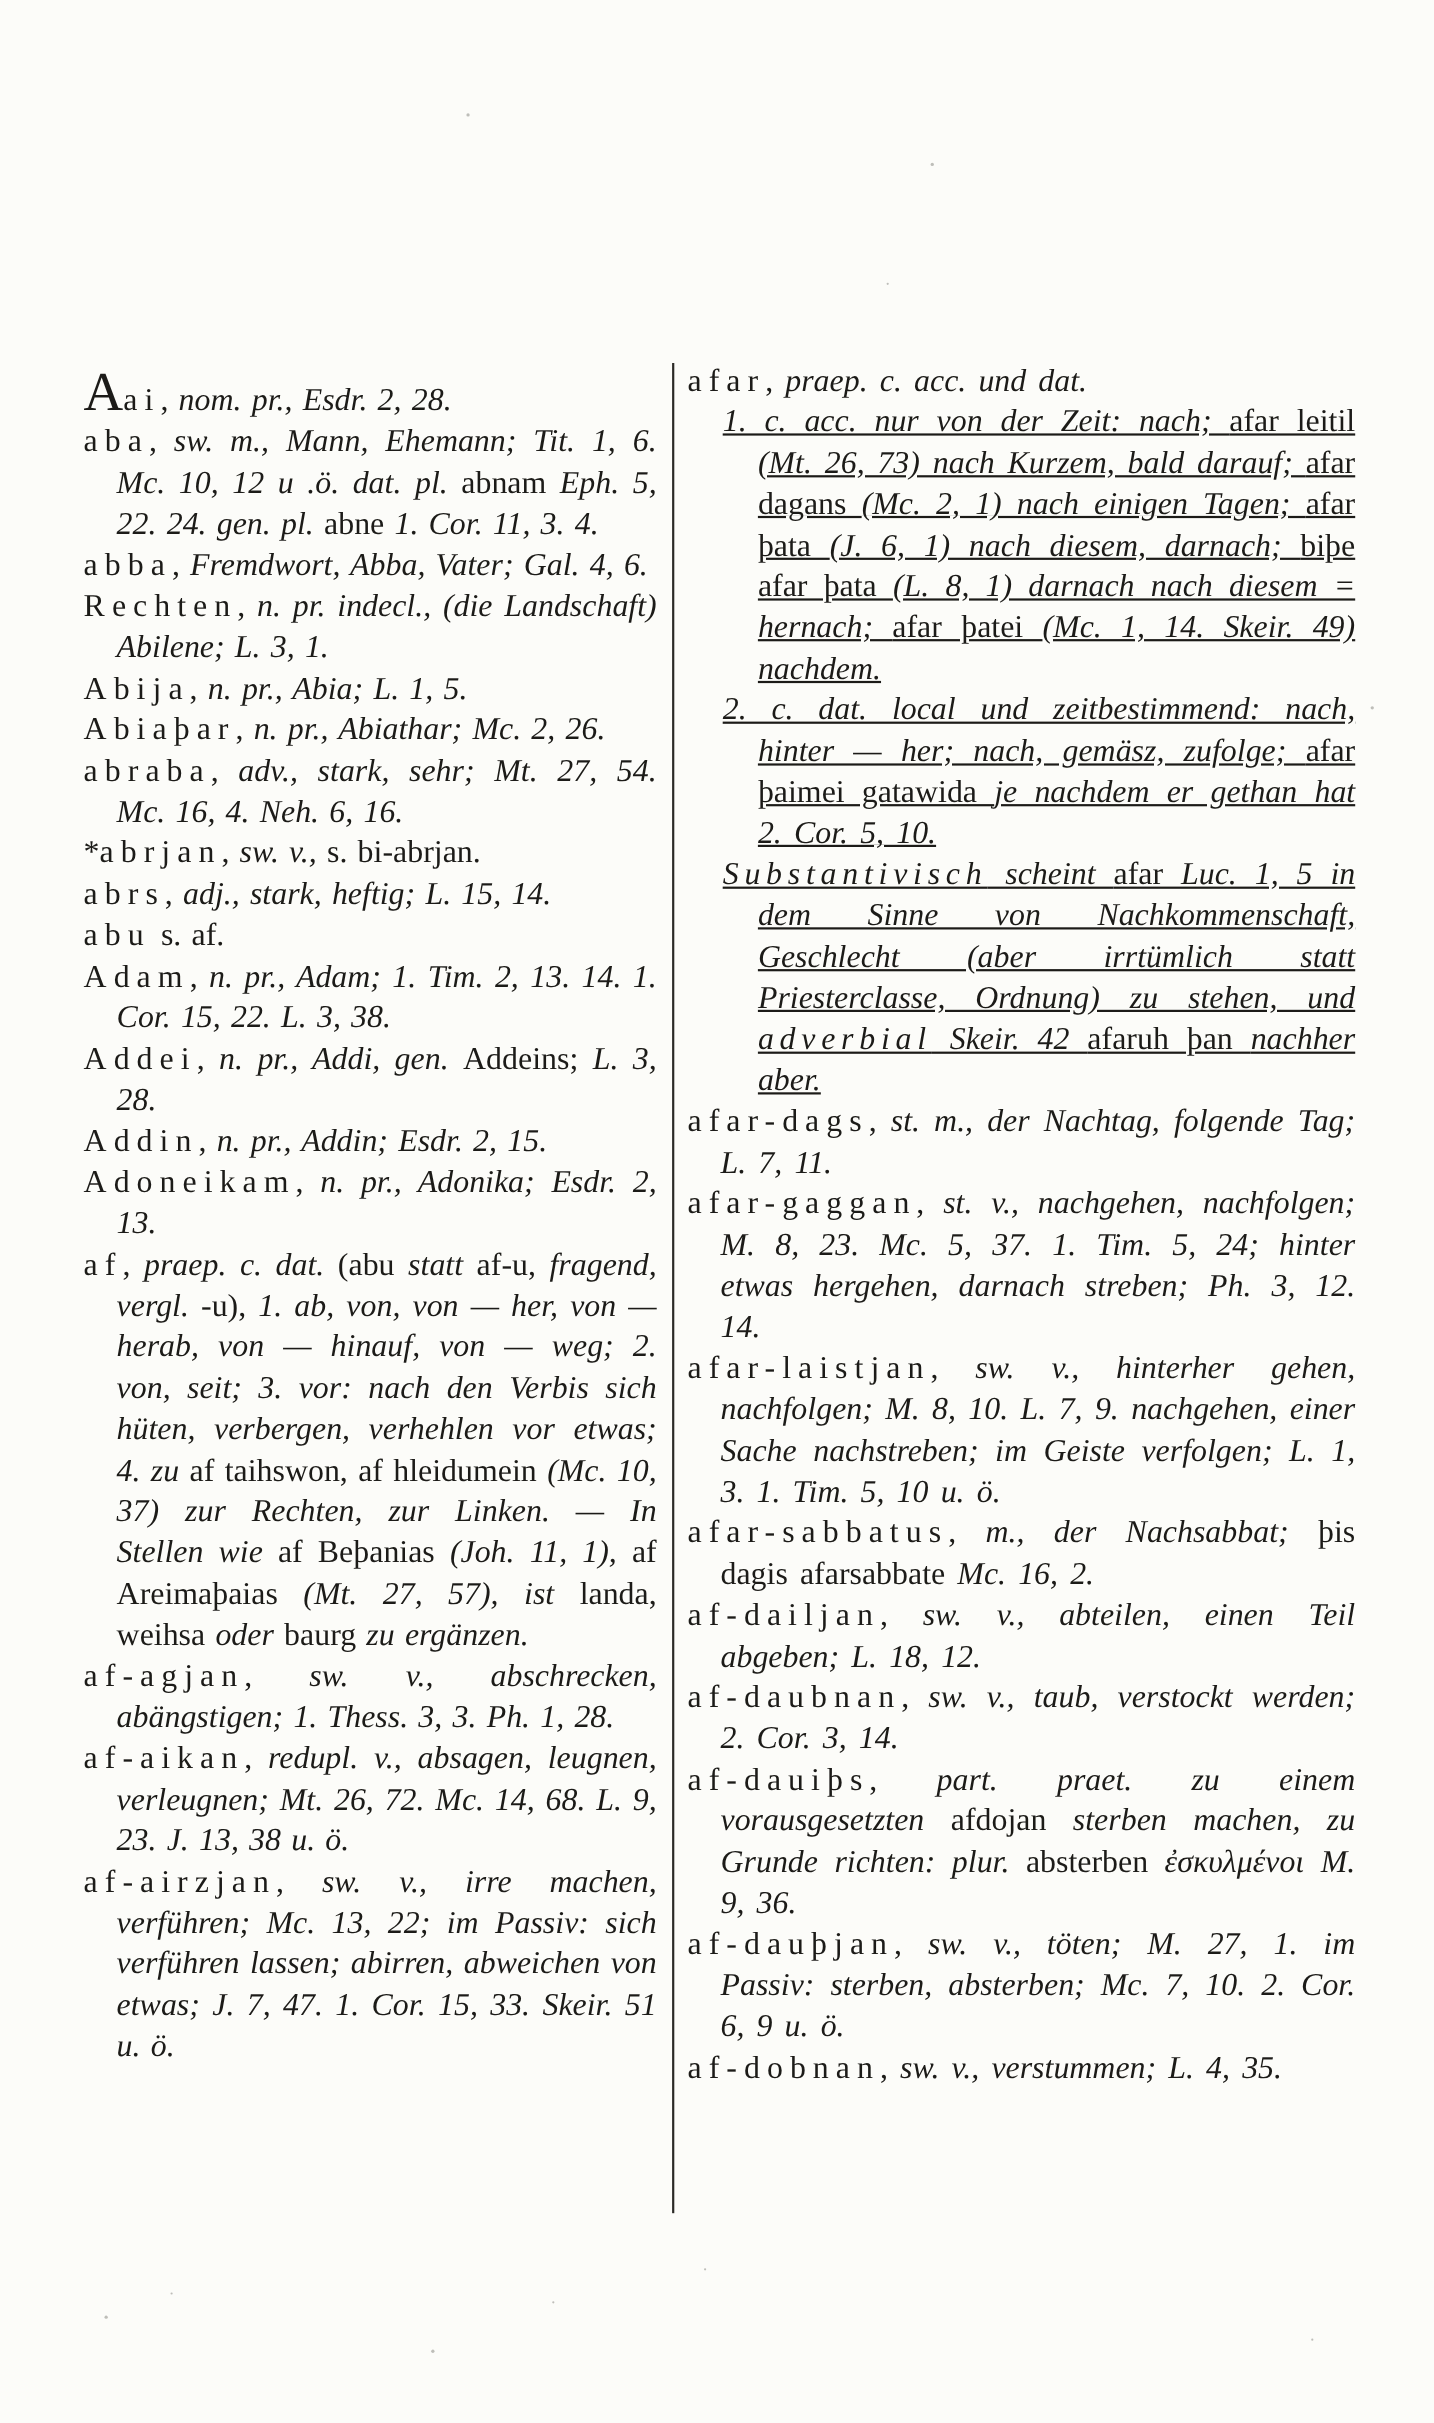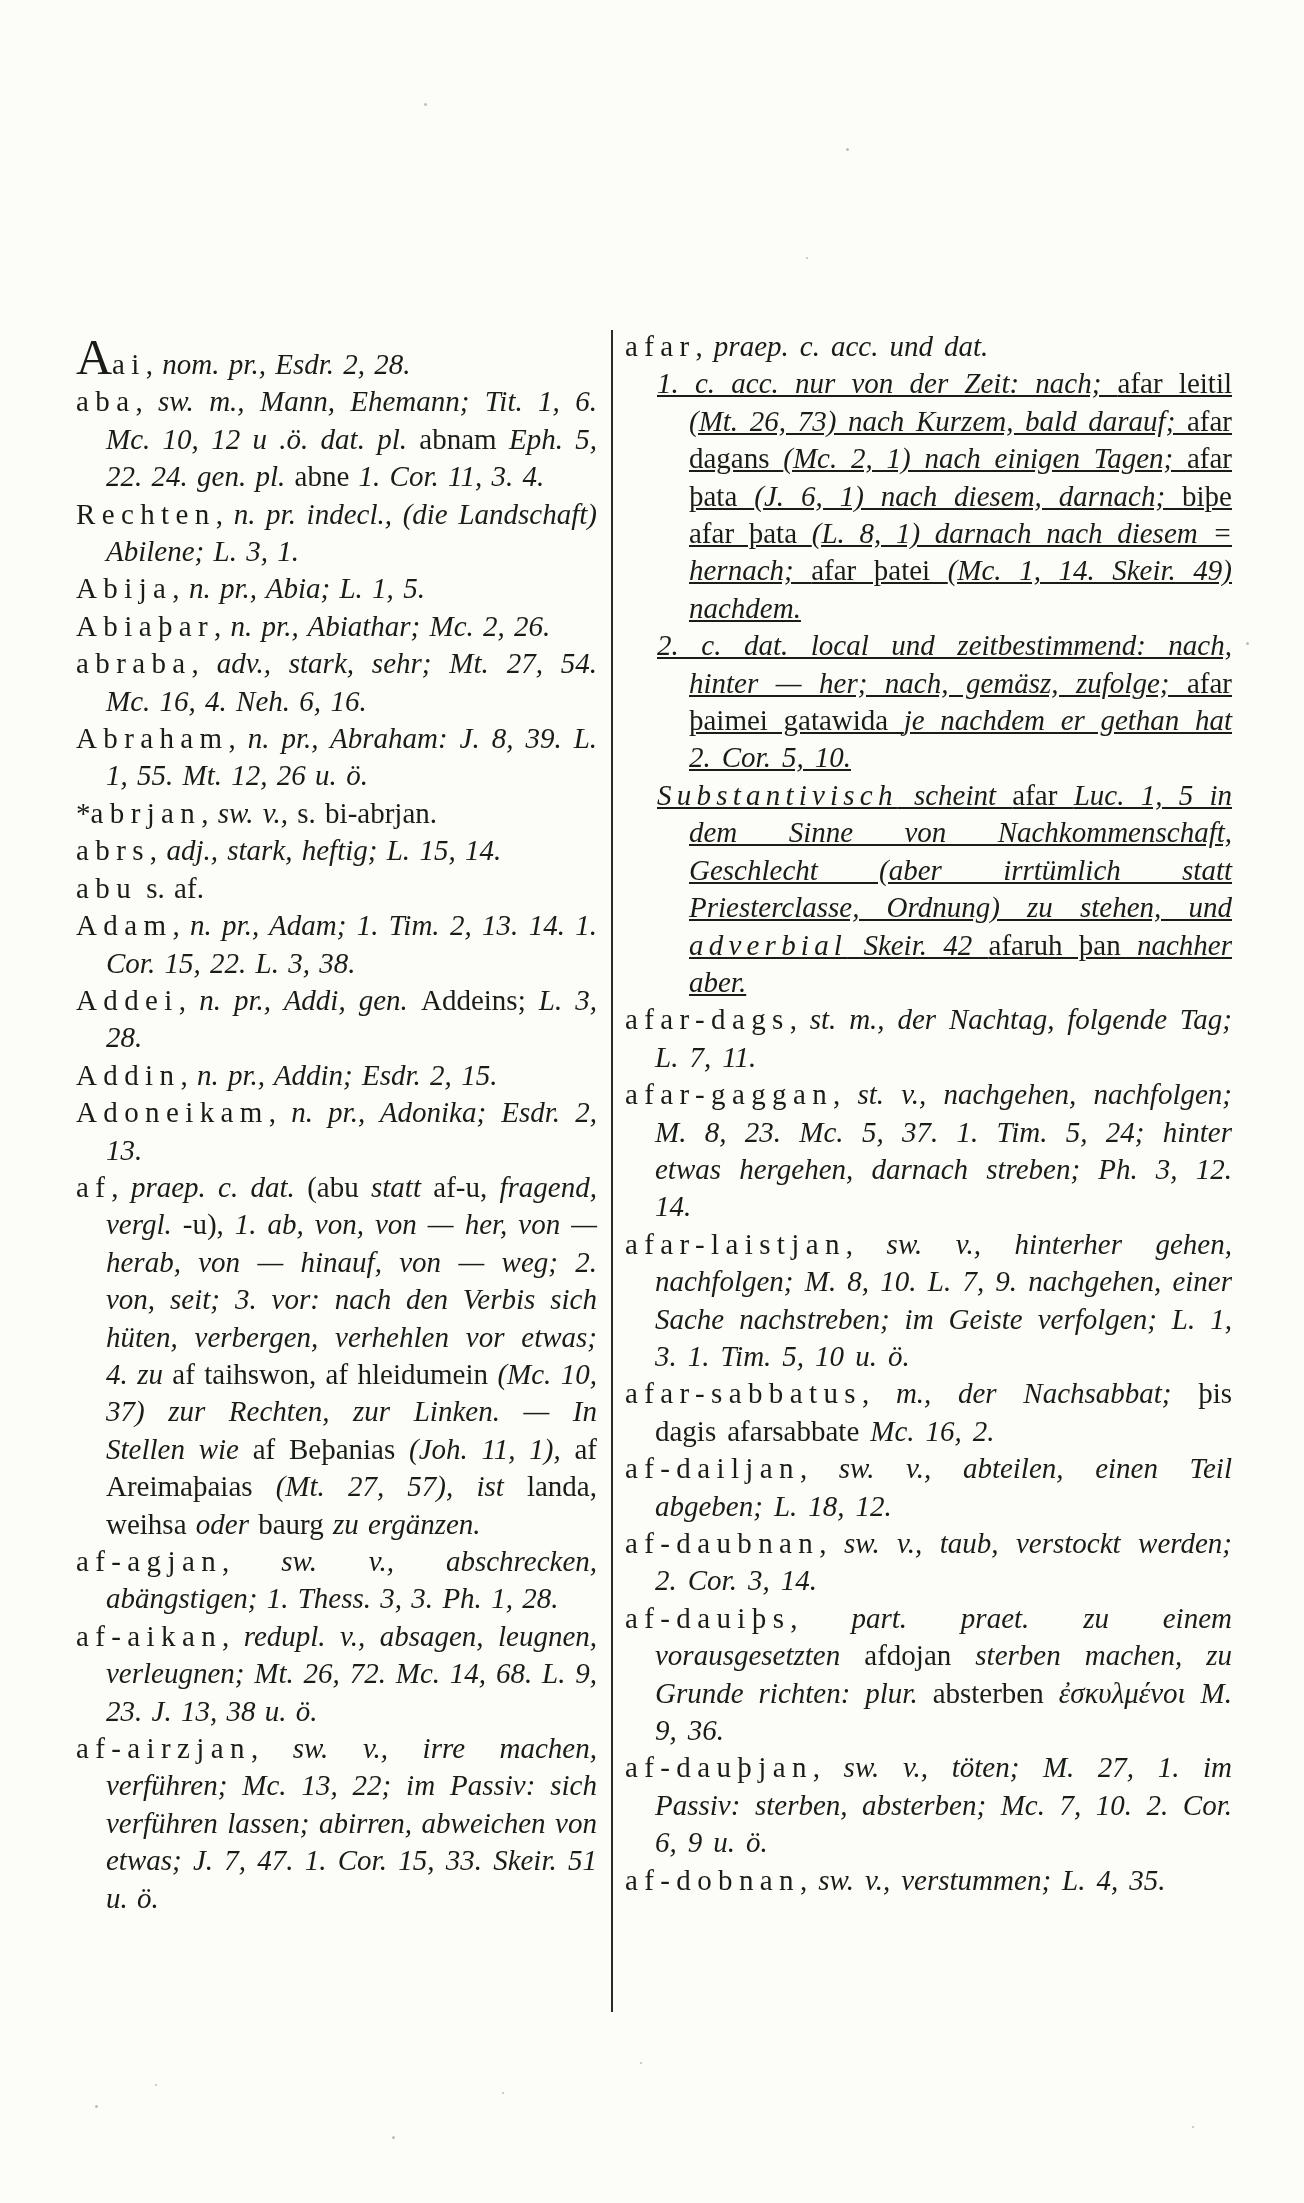--- a/index.html
+++ b/index.html
@@ -61,25 +61,25 @@
     opacity: 0.55;
   }
 </style>
 </head>
 <body>
 
 <div class="page" style="background: rgb(252, 252, 249); color: rgb(28, 27, 24);">
   <div class="column" id="col-left">
       <p class="entry"><span class="seg-cap">A</span><span class="seg-hw">ai</span><span class="seg-rm">, </span><span class="seg-it">nom. pr., Esdr. 2, 28.</span></p>
       <p class="entry"><span class="seg-hw">aba</span><span class="seg-rm">, </span><span class="seg-it">sw. m., Mann, Ehemann; Tit. 1, 6. Mc. 10, 12 u .ö. dat. pl. </span><span class="seg-rm">abnam </span><span class="seg-it">Eph. 5, 22. 24. gen. pl. </span><span class="seg-rm">abne </span><span class="seg-it">1. Cor. 11, 3. 4.</span></p>
+      <p class="entry"><span class="seg-hw">abba</span><span class="seg-rm">, </span><span class="seg-it">Fremdwort, Abba, Vater; Gal. 4, 6.</span></p>
       <p class="entry"><span class="seg-hw">Rechten</span><span class="seg-rm">, </span><span class="seg-it">n. pr. indecl., (die Landschaft) Abilene; L. 3, 1.</span></p>
       <p class="entry"><span class="seg-hw">Abija</span><span class="seg-rm">, </span><span class="seg-it">n. pr., Abia; L. 1, 5.</span></p>
       <p class="entry"><span class="seg-hw">Abiaþar</span><span class="seg-rm">, </span><span class="seg-it">n. pr., Abiathar; Mc. 2, 26.</span></p>
       <p class="entry"><span class="seg-hw">abraba</span><span class="seg-rm">, </span><span class="seg-it">adv., stark, sehr; Mt. 27, 54. Mc. 16, 4. Neh. 6, 16.</span></p>
-      <p class="entry"><span class="seg-hw">Abraham</span><span class="seg-rm">, </span><span class="seg-it">n. pr., Abraham: J. 8, 39. L. 1, 55. Mt. 12, 26 u. ö.</span></p>
       <p class="entry"><span class="seg-rm">*</span><span class="seg-hw">abrjan</span><span class="seg-rm">, </span><span class="seg-it">sw. v., </span><span class="seg-rm">s. bi-abrjan.</span></p>
       <p class="entry"><span class="seg-hw">abrs</span><span class="seg-rm">, </span><span class="seg-it">adj., stark, heftig; L. 15, 14.</span></p>
       <p class="entry"><span class="seg-hw">abu</span><span class="seg-rm"> s. af.</span></p>
       <p class="entry"><span class="seg-hw">Adam</span><span class="seg-rm">, </span><span class="seg-it">n. pr., Adam; 1. Tim. 2, 13. 14. 1. Cor. 15, 22. L. 3, 38.</span></p>
       <p class="entry"><span class="seg-hw">Addei</span><span class="seg-rm">, </span><span class="seg-it">n. pr., Addi, gen. </span><span class="seg-rm">Addeins; </span><span class="seg-it">L. 3, 28.</span></p>
       <p class="entry"><span class="seg-hw">Addin</span><span class="seg-rm">, </span><span class="seg-it">n. pr., Addin; Esdr. 2, 15.</span></p>
       <p class="entry"><span class="seg-hw">Adoneikam</span><span class="seg-rm">, </span><span class="seg-it">n. pr., Adonika; Esdr. 2, 13.</span></p>
       <p class="entry"><span class="seg-hw">af</span><span class="seg-rm">, </span><span class="seg-it">praep. c. dat. </span><span class="seg-rm">(abu </span><span class="seg-it">statt </span><span class="seg-rm">af-u, </span><span class="seg-it">fragend, vergl. </span><span class="seg-rm">-u), </span><span class="seg-it">1. ab, von, von — her, von — herab, von — hinauf, von — weg; 2. von, seit; 3. vor: nach den Verbis sich hüten, verbergen, verhehlen vor etwas; 4. zu </span><span class="seg-rm">af taihswon, af hleidumein </span><span class="seg-it">(Mc. 10, 37) zur Rechten, zur Linken. — In Stellen wie </span><span class="seg-rm">af Beþanias </span><span class="seg-it">(Joh. 11, 1), </span><span class="seg-rm">af Areimaþaias </span><span class="seg-it">(Mt. 27, 57), ist </span><span class="seg-rm">landa, weihsa </span><span class="seg-it">oder </span><span class="seg-rm">baurg </span><span class="seg-it">zu ergänzen.</span></p>
       <p class="entry"><span class="seg-hw">af-agjan</span><span class="seg-rm">, </span><span class="seg-it">sw. v., abschrecken, abängstigen; 1. Thess. 3, 3. Ph. 1, 28.</span></p>
       <p class="entry"><span class="seg-hw">af-aikan</span><span class="seg-rm">, </span><span class="seg-it">redupl. v., absagen, leugnen, verleugnen; Mt. 26, 72. Mc. 14, 68. L. 9, 23. J. 13, 38 u. ö.</span></p>

